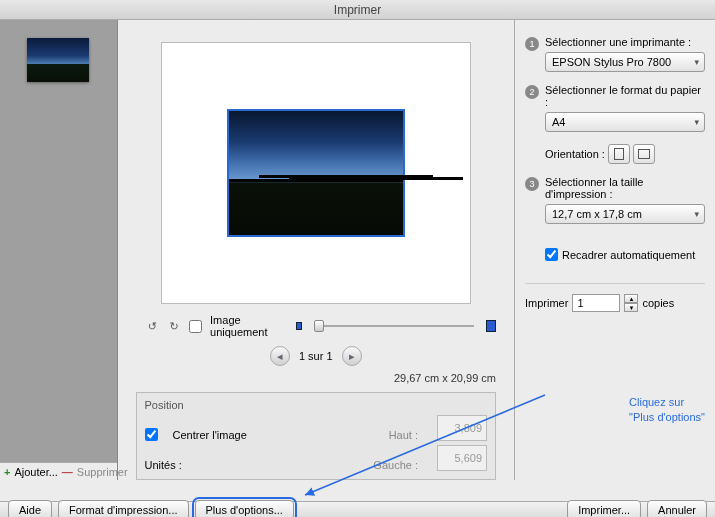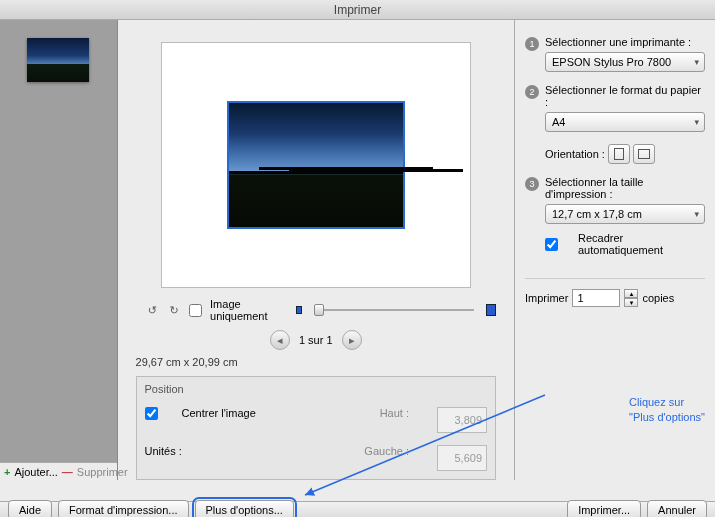--- a/index.html
+++ b/index.html
@@ -16,38 +16,38 @@
   .preview-area { width: 310px; height: 275px; background: #fff; border: 1px solid #bbb; margin: 10px auto 0; display: flex; align-items: center; justify-content: center; }
   .photo { width: 178px; height: 128px; border: 2px solid #2a6ad0; background: linear-gradient(#081830 0%, #1a3a70 25%, #3d6aa8 40%, #6a9ad0 56%, #0a1108 58%, #060a05 100%); position: relative; }
   .photo::after { content:""; position:absolute; left:0; right:0; top:55%; height:3px; background: #020302; box-shadow: 30px -4px 0 0 #020302, 60px -2px 0 0 #020302; }
   .zoom-row { display: flex; align-items: center; gap: 8px; margin: 10px 0 4px 10px; }
   .icon-btn { width: 18px; height: 18px; border: none; background: transparent; cursor: pointer; display: inline-flex; align-items: center; justify-content: center; color: #555; }
   .zoom-track { flex: 0 0 160px; height: 2px; background: #aaa; position: relative; margin: 0 4px; }
   .zoom-thumb { position: absolute; left: 0; top: -5px; width: 10px; height: 12px; background: linear-gradient(#fff,#ccc); border:1px solid #888; border-radius:2px; }
   .swatch { width: 12px; height: 12px; background: #2a5ad0; border: 1px solid #123; }
   .pag-row { text-align: center; margin: 4px 0; }
   .pag-btn { width: 20px; height: 20px; border-radius: 50%; background: linear-gradient(#f8f8f8,#d0d0d0); border: 1px solid #aaa; color: #667; display: inline-flex; align-items: center; justify-content: center; margin: 0 6px; cursor: pointer; }
-  .dim-line { text-align: left; color: #333; margin: 2px 0 6px; }
+  .dim-line { text-align: right; color: #333; margin: 2px 0 6px; }
   .position-panel { border: 1px solid #bbb; background: #e6e6e6; padding: 6px 8px 8px; margin-top: 2px; }
   .pp-title { color: #555; margin-bottom: 4px; }
-  .pp-row { display: flex; align-items: flex-start; gap: 24px; margin-top: 12px; }
+  .pp-row { display: flex; align-items: flex-end; gap: 15px; margin-top: 4px; }
   .dd { height: 20px; background: linear-gradient(#fff,#e2e2e2); border: 1px solid #999; border-radius: 3px; padding: 0 18px 0 6px; position: relative; display:inline-flex; align-items:center; min-width:120px; cursor:pointer; }
   .dd::after { content: "▾"; position: absolute; right: 5px; color: #555; font-size: 9px; }
   .num-label { color: #888; margin-left: auto; margin-right: 4px; }
   .num-box { width: 50px; height: 26px; background: #f0f0f0; border: 1px solid #bbb; color: #999; text-align: right; padding: 0 4px; }
   .right { width: 215px; background: #ececec; padding: 12px 10px 0; position: relative; }
   .step { display: flex; gap: 6px; margin-top: 4px; }
   .step-num { width: 14px; height: 14px; border-radius: 50%; background: #888; color: #fff; font-size: 9px; display: flex; align-items: center; justify-content: center; flex-shrink: 0; margin-top: 1px; }
   .step-body { flex: 1; }
   .dd-full { width: 160px; margin: 4px 0 8px 0; }
   .orient-row { display: flex; align-items: center; gap: 3px; margin: 4px 0 8px; }
   .orient-btn { width: 22px; height: 20px; border: 1px solid #999; background: linear-gradient(#fff,#e2e2e2); border-radius: 3px; display: inline-flex; align-items: center; justify-content: center; cursor:pointer; }
   .orient-glyph { width: 10px; height: 12px; border: 1px solid #555; position: relative; }
   .orient-glyph.l { transform: rotate(90deg); }
-  .cb-row { display: flex; align-items: center; gap: 20px; margin: 0 0 10px; }
+  .cb-row { display: flex; align-items: center; gap: 4px; margin: 16px 0 10px; }
   .copies-row { display: flex; align-items: center; gap: 4px; margin-top: 12px; border-top: 1px solid #ccc; padding-top: 10px; }
   .spin { width: 48px; height: 18px; background: #fff; border: 1px solid #999; text-align: left; padding: 0 4px; }
   .spin-ctrl { display:flex; flex-direction:column; }
   .spin-ctrl button { width:14px; height:9px; font-size:7px; border:1px solid #999; background:linear-gradient(#fff,#ddd); cursor:pointer; padding:0; line-height:6px; }
   .annotation { position: absolute; right: 10px; bottom: 56px; color: #2a6ae0; font-size: 16px; text-align: left; line-height: 1.3; }
   .arrow { position: absolute; pointer-events:none; }
   .bottom-bar { position: absolute; left: 0; right: 0; bottom: 0; height: 16px; background: linear-gradient(#f2f2f2,#dedede); border-top: 1px solid #aaa; display: flex; align-items: center; padding: 0 8px; gap: 6px; }
   .btn { height: 20px; padding: 0 10px; background: linear-gradient(#fdfdfd,#e0e0e0); border: 1px solid #999; border-radius: 4px; cursor: pointer; font-size: 11px; }
   .btn.hl { outline: 2px solid #2a6ae0; outline-offset: 1px; }
   .spacer { flex: 1; }

